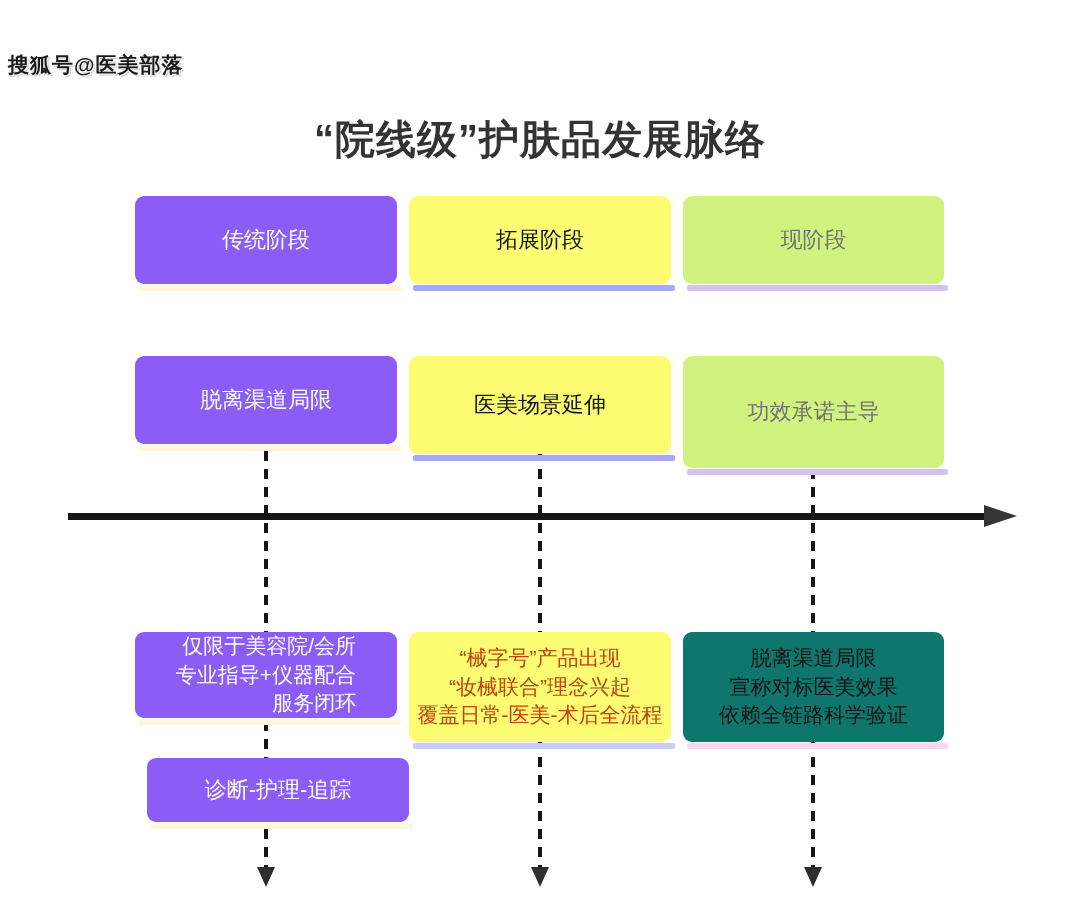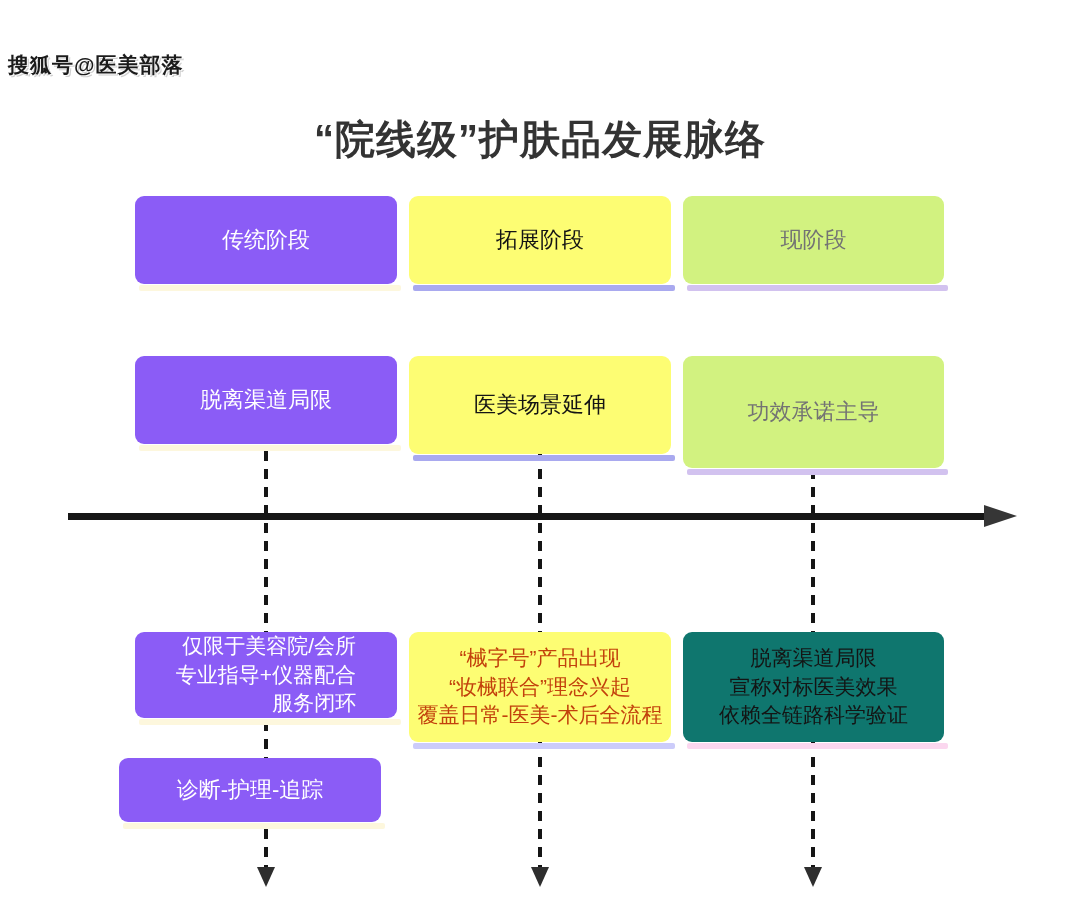--- a/index.html
+++ b/index.html
@@ -80,15 +80,15 @@
   <div class="box purple small-text" style="left:135px; top:588px; width:262px; height:86px;">仅限于美容院/会所
 专业指导+仪器配合
 服务闭环</div>
   <div class="box yellow-lv small-text" style="left:409px; top:588px; width:262px; height:110px;">“械字号”产品出现
 “妆械联合”理念兴起
 覆盖日常-医美-术后全流程</div>
   <div class="box paleyellow small-text" style="left:683px; top:588px; width:261px; height:110px;">脱离渠道局限
 宣称对标医美效果
 依赖全链路科学验证</div>
 
-  <div class="box purple" style="left:119px; top:714px; width:262px; height:64px;">诊断-护理-追踪</div>
+  <div class="box purple" style="left:147px; top:714px; width:262px; height:64px;">诊断-护理-追踪</div>
 
 </div>
 
 </body></html>

